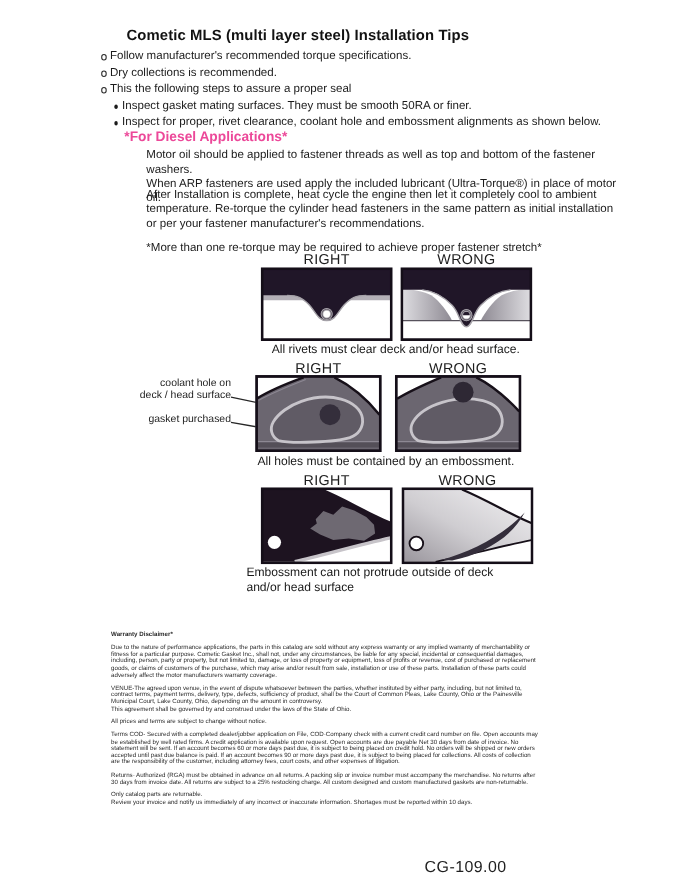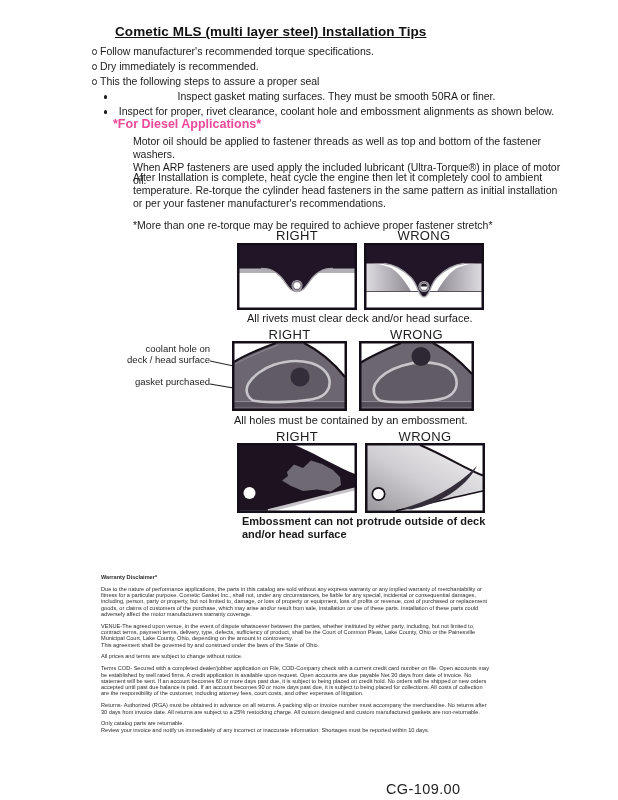--- a/index.html
+++ b/index.html
@@ -1,25 +1,25 @@
 <!DOCTYPE html>
 <html><head>
 <meta charset="utf-8">
 <style>
   html,body{margin:0;padding:0;background:#ffffff;}
   .page{position:relative;width:618px;height:800px;background:#ffffff;overflow:hidden;
         font-family:"Liberation Sans", sans-serif;color:#1b1b1b;}
   .abs{position:absolute;}
   
   .title{left:115px;top:24px;font-size:13.5px;font-weight:bold;color:#121212;
-         text-decoration:underline;letter-spacing:0.1px;}
+         letter-spacing:0.1px;}
   
   .tips{left:92px;top:44px;width:470px;}
   .tip{position:relative;padding-left:8px;height:15px;line-height:15px;font-size:10.5px;color:#1b1b1b;}
-  .tip.l2{padding-left:19px;text-align:center;}
+  .tip.l2{padding-left:19px;}
   .tip.l1 .marker{position:absolute;left:0;top:5.4px;width:3.2px;height:3.2px;
                   border:1px solid #2a2a2a;border-radius:50%;}
   .tip.l2 .marker{position:absolute;left:11.5px;top:5.8px;width:3.8px;height:3.8px;
                   background:#1b1b1b;border-radius:50%;}
   
   .h2{left:113px;top:117px;font-size:12.5px;font-weight:bold;color:#ec4899;}
   .body-par{left:113px;top:135px;width:432px;font-size:10.5px;line-height:13px;
             white-space:pre-line;color:#1c1c1c;margin-left:20px;}
   .par2{top:171px;}
   .note{top:219px;}
@@ -38,21 +38,21 @@
 </style>
 </head>
 <body>
 
 <div class="page">
 
   <div class="abs title">Cometic MLS (multi layer steel) Installation Tips</div>
 
   <div class="abs tips">
     <div class="tip l1"><span class="marker"></span><span>Follow manufacturer's recommended torque specifications.</span></div>
-    <div class="tip l1"><span class="marker"></span><span>Dry immediately is recommended.</span></div>
+    <div class="tip l1"><span class="marker"></span><span>Dry collections is recommended.</span></div>
     <div class="tip l1"><span class="marker"></span><span>This the following steps to assure a proper seal</span></div>
     <div class="tip l2"><span class="marker"></span><span>Inspect gasket mating surfaces.  They must be smooth 50RA or finer.</span></div>
     <div class="tip l2"><span class="marker"></span><span>Inspect for proper, rivet clearance, coolant hole and embossment alignments as shown below.</span></div>
   </div>
 
   <div class="abs h2">*For Diesel Applications*</div>
   <div class="abs body-par">Motor oil should be applied to fastener threads as well as top and bottom of the fastener washers.
 When ARP fasteners are used apply the included lubricant (Ultra-Torque®) in place of motor oil.</div>
   <div class="abs body-par par2">After Installation is complete, heat cycle the engine then let it completely cool to ambient
 temperature. Re-torque the cylinder head fasteners in the same pattern as initial installation
@@ -163,21 +163,21 @@
     </defs>
     <rect width="120" height="70" fill="#ffffff"></rect>
     <path d="M2,2 H55 C81,13 101,26 118,32.5 L118,48 C89,54 59,62 31,67.7 L2,67.7 Z" fill="url(#bandg)"></path>
     <path d="M55,2 C81,13 101,26 118,32.5" stroke="#171019" stroke-width="2" fill="none"></path>
     <path d="M31,67.7 C59,62 89,54 118,48" stroke="#171019" stroke-width="1.6" fill="none"></path>
     <path d="M36,66 C64,58.5 92,44 112,23 C100,46 74,60.5 46,66.6 Z" fill="#342e3b"></path>
     <circle cx="13.5" cy="51" r="6.2" fill="#ffffff" stroke="#171019" stroke-width="1.7"></circle>
     <rect x="1.25" y="1.25" width="117.5" height="67.5" fill="none" stroke="#140e18" stroke-width="2.5"></rect>
   </svg>
 
-  <div class="abs caption" style="left:242px;top:515px;font-weight:bold;">Embossment can not protrude outside of deck
+  <div class="abs caption" style="left:224px;top:515px;">Embossment can not protrude outside of deck
 and/or head surface</div>
 
   <div class="abs legal">
     <p class="lhead">Warranty Disclaimer*</p>
     <p>Due to the nature of performance applications, the parts in this catalog are sold without any express warranty or any implied warranty of merchantability or
 fitness for a particular purpose.  Cometic Gasket Inc., shall not, under any circumstances, be liable for any special, incidental or consequential damages,
 including, person, party or property, but not limited to, damage, or loss of property or equipment, loss of profits or revenue, cost of purchased or replacement
 goods, or claims of customers of the purchase, which may arise and/or result from sale, installation or use of these parts.  Installation of these parts could
 adversely affect the motor manufacturers warranty coverage.</p>
     <p class="tight">VENUE-The agreed upon venue, in the event of dispute whatsoever between the parties, whether instituted by either party, including, but not limited to,

